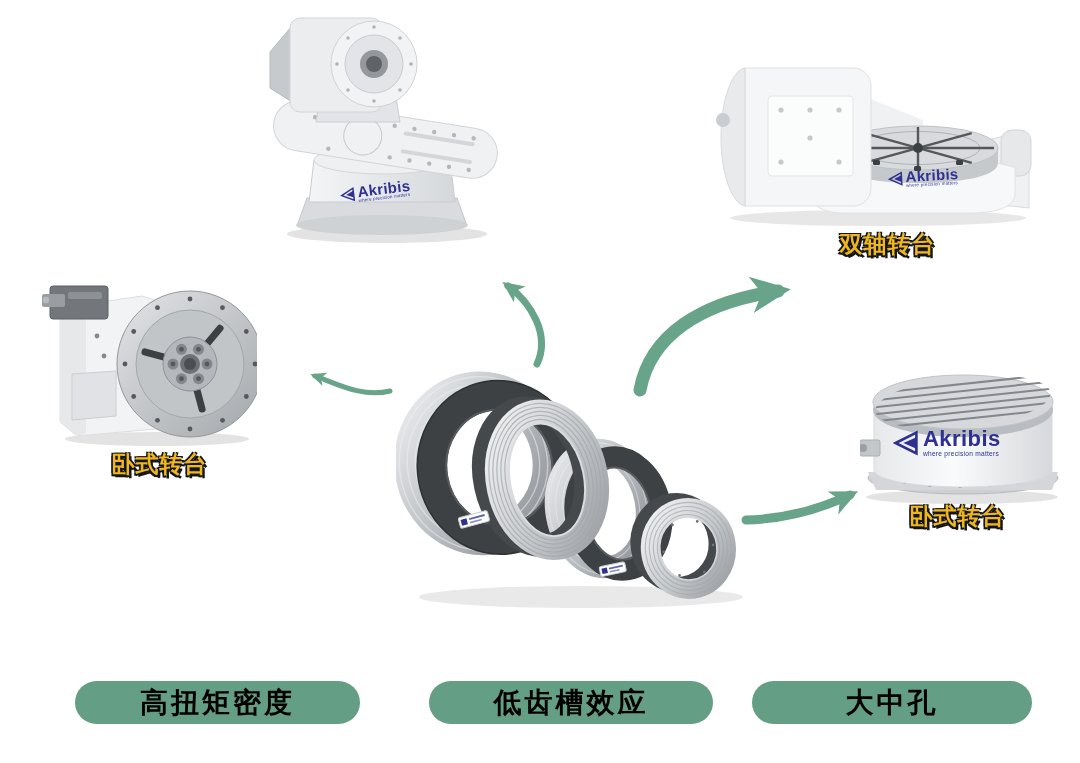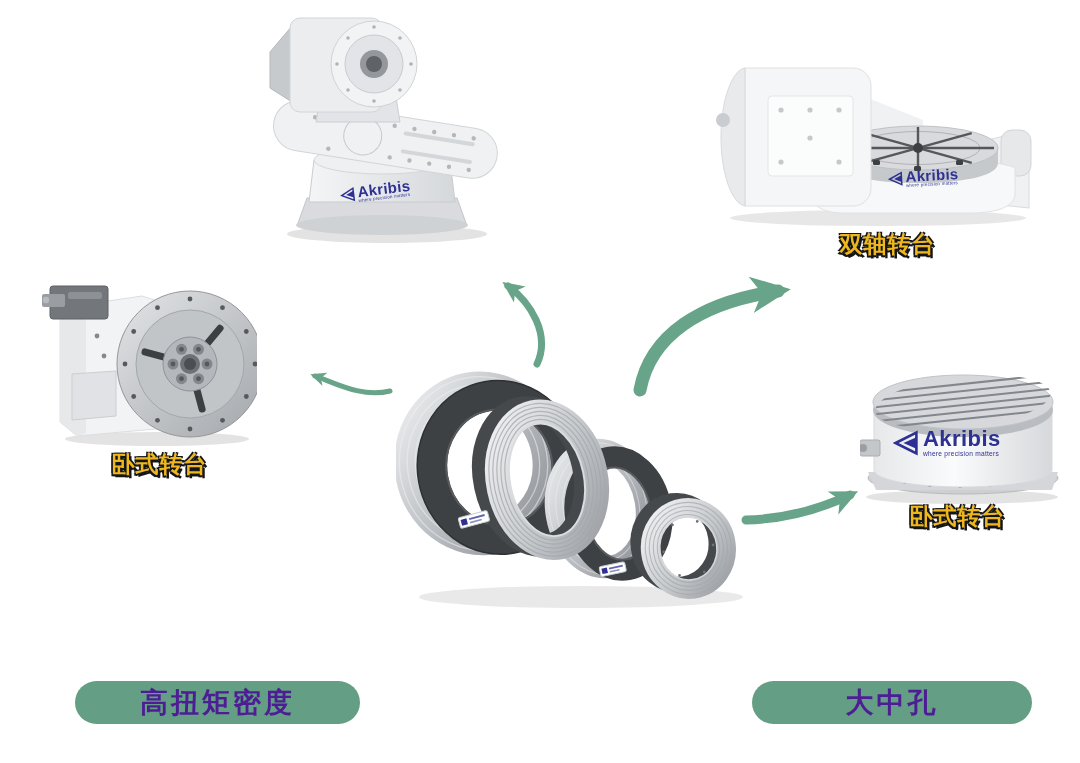--- a/index.html
+++ b/index.html
@@ -11,21 +11,21 @@
   
   .plabel{
     position:absolute;text-align:center;font-weight:800;color:#efb71e;
     letter-spacing:1px;white-space:nowrap;
     text-shadow:-1.5px -1.5px 0 #151515,1.5px -1.5px 0 #151515,
                 -1.5px 1.5px 0 #151515,2.5px 2.5px 0 #151515,0 2px 0 #151515;
   }
   
   .pill{
     position:absolute;top:681px;height:43px;border-radius:22px;background:#649e84;
-    color:#4c1d95;font-size:28px;font-weight:700;letter-spacing:3px;
+    color:#000000;font-size:28px;font-weight:700;letter-spacing:3px;
     display:flex;align-items:center;justify-content:center;
   }
   
   .logo{
     position:absolute;display:flex;align-items:center;gap:0.18em;color:#2e3192;
     line-height:1;
   }
   .logo .tri{flex:0 0 auto;display:block;}
   .logo .txt{display:flex;flex-direction:column;}
   .logo .name{font-weight:800;font-size:1em;letter-spacing:0.02em;}
@@ -389,15 +389,16 @@
         <span class="name">Akribis</span>
     <span class="tag">where precision matters</span>
       </span>
   </div>
 
   <div class="plabel" style="left:800px;top:229px;width:175px;font-size:23px">双轴转台</div>
   <div class="plabel" style="left:72px;top:449px;width:175px;font-size:23px">卧式转台</div>
   <div class="plabel" style="left:870px;top:501px;width:175px;font-size:23px">卧式转台</div>
 
   <div class="pill" style="left:75px;width:285px">高扭矩密度</div>
+  <div class="pill" style="left:429px;width:284px">低齿槽效应</div>
   <div class="pill" style="left:752px;width:280px">大中孔</div>
 
 </div>
 
 </body></html>

